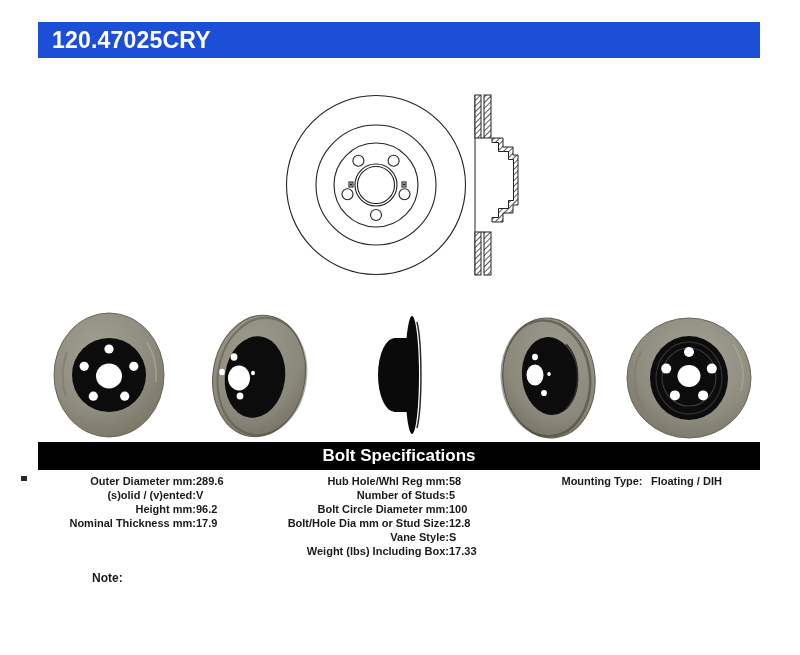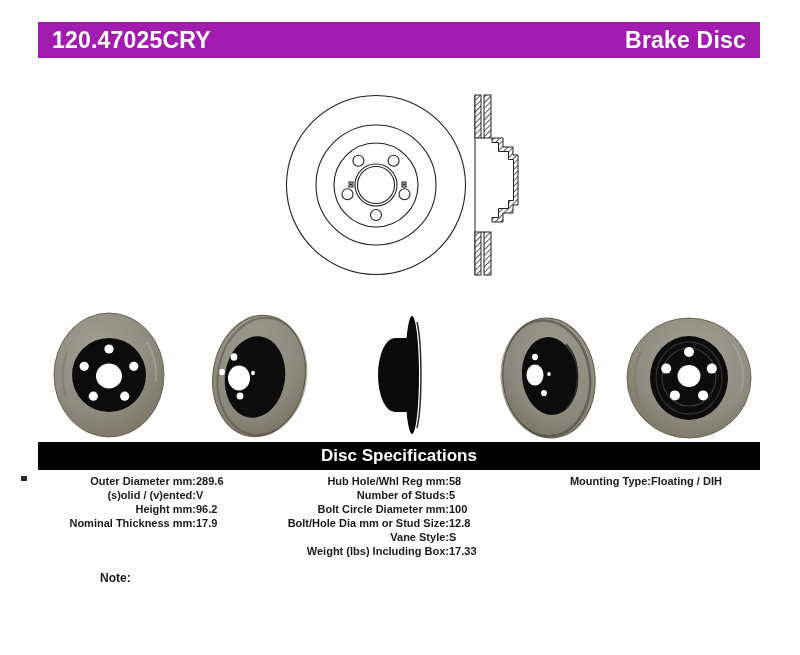--- a/index.html
+++ b/index.html
@@ -2,21 +2,21 @@
 <html><head>
 <meta charset="utf-8">
 <style>
   html,body { margin:0; padding:0; background:#ffffff; }
   .page {
     position:relative; width:800px; height:655px; background:#ffffff;
     font-family:"Liberation Sans", sans-serif; overflow:hidden;
   }
   .header-bar {
     position:absolute; left:38px; top:22px; width:722px; height:36px;
-    background:#a21caf; color:#ffffff; display:flex; justify-content:space-between;
+    background:#1d4ed8; color:#ffffff; display:flex; justify-content:space-between;
     align-items:center; padding:0 14px; box-sizing:border-box;
     font-weight:bold; font-size:23px; letter-spacing:0.2px;
   }
   .front-drawing { position:absolute; left:283px; top:92px; }
   .section-drawing { position:absolute; left:468px; top:90px; }
   .photo { position:absolute; }
   .photo1 { left:52px;  top:312px; }
   .photo2 { left:196px; top:313px; }
   .photo3 { left:368px; top:314px; }
   .photo4 { left:496px; top:314px; }
@@ -27,39 +27,37 @@
     align-items:center; font-weight:bold; font-size:17px;
   }
   .spec-col { position:absolute; top:474px; }
   .col1 { left:30px; }
   .col2 { left:271px; }
   .col3 { left:553px; }
   .spec-row { display:flex; font-size:11px; font-weight:bold; color:#1a1a1a;
               line-height:14px; white-space:nowrap; }
   .col1 .spec-label { width:166px; text-align:right; }
   .col2 .spec-label { width:178px; text-align:right; }
-  .col3 .spec-label { width:98px;  text-align:right; }
+  .col3 .spec-label { width:98px;  text-align:center; }
   .spec-value { }
   .note {
     position:absolute; left:92px; top:571px; font-size:12px; font-weight:bold;
     color:#1a1a1a;
-    margin-left:8px;
   }
   .bullet-mark {
     position:absolute; left:21px; top:476px; width:6px; height:5px; background:#2a2a2a;
   }
 </style>
 </head>
 <body>
 
 <div class="page">
 
   <div class="header-bar">
     <span>120.47025CRY</span>
-    <span>Brake Disc</span>
   </div>
 
   <svg class="front-drawing" width="186" height="186" viewBox="0 0 186 186">
     <g fill="none" stroke="#222222" stroke-width="1.1">
       <circle cx="93" cy="93" r="89.5"></circle>
       <circle cx="93" cy="93" r="60"></circle>
       <circle cx="93" cy="93" r="42"></circle>
       <circle cx="93" cy="123" r="5.5"></circle>
       <circle cx="64.5" cy="102.3" r="5.5"></circle>
       <circle cx="75.4" cy="68.7" r="5.5"></circle>
@@ -180,21 +178,21 @@
       <ellipse cx="64" cy="60" rx="11.5" ry="11" fill="#ffffff"></ellipse>
       <circle cx="64" cy="36" r="5" fill="#ffffff"></circle>
       <circle cx="86.8" cy="52.6" r="5" fill="#ffffff"></circle>
       <circle cx="78.1" cy="79.4" r="5" fill="#ffffff"></circle>
       <circle cx="49.9" cy="79.4" r="5" fill="#ffffff"></circle>
       <circle cx="41.2" cy="52.6" r="5" fill="#ffffff"></circle>
     </svg>
   </div>
 
   <div class="spec-bar">
-    <span>Disc Specifications</span>
+    <span>Bolt Specifications</span>
   </div>
 
   <div class="bullet-mark"></div>
 
   <div class="spec-col col1">
     <div class="spec-row">
       <span class="spec-label">Outer Diameter mm:</span>
       <span class="spec-value">289.6</span>
     </div>
     <div class="spec-row">

